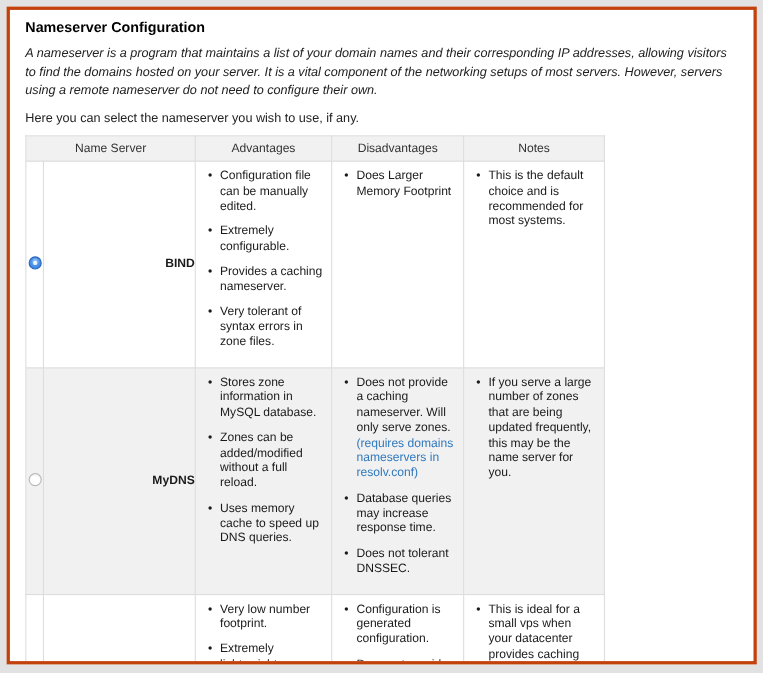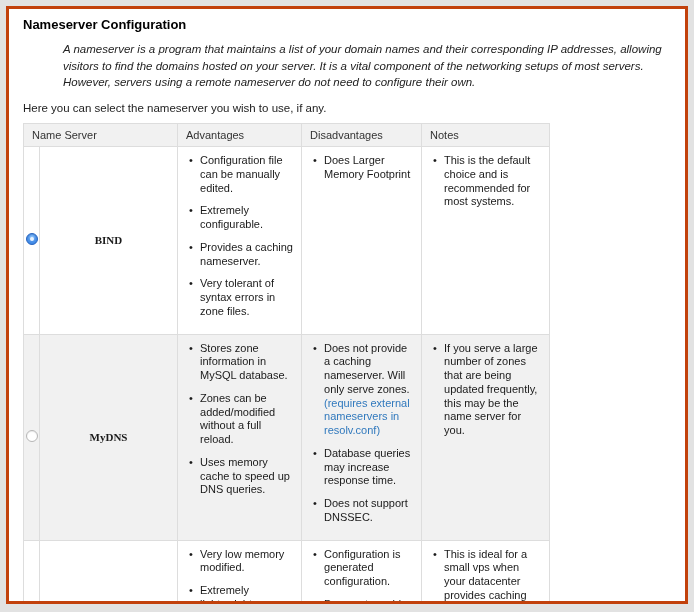--- a/index.html
+++ b/index.html
@@ -24,21 +24,20 @@
     font-weight: bold;
     color: #000;
     margin-bottom: 9px;
   }
   .intro {
     font-size: 11.5px;
     font-style: italic;
     color: #222;
     line-height: 1.45;
     margin-bottom: 11px;
-    margin-left: 40px;
   }
   .hint {
     font-size: 11.5px;
     color: #222;
     margin-bottom: 9px;
   }
 
   table.ns-table {
     border-collapse: collapse;
     table-layout: fixed;
@@ -47,36 +46,36 @@
     border: 1px solid #c9c9c9;
   }
   .ns-table th, .ns-table td {
     border: 1px solid #dddddd;
     vertical-align: top;
     font-size: 11px;
     color: #1a1a1a;
   }
   .ns-table thead th {
     background: #f1f1f1;
-    text-align: left;
+    text-align: center;
     font-weight: normal;
     color: #333;
     padding: 5px 8px;
     height: 22px;
   }
   .ns-table tbody tr.striped td { background: #f1f1f1; margin-top: 27px; }
 
   col.c-radio { width: 16px; }
   col.c-name  { width: 138px; }
   col.c-adv   { width: 124px; }
   col.c-dis   { width: 120px; }
   col.c-notes { width: 128px; }
 
   td.cell-radio { vertical-align: middle; text-align: center; padding: 0 1px; }
-  td.cell-name  { vertical-align: middle; text-align: center; font-weight: bold; font-family: Liberation Serif, serif; }
+  td.cell-name  { vertical-align: middle; text-align: right; font-weight: bold; }
   td.cell-list  { padding: 7px 8px 15px 10px; }
 
   ul.bullets { list-style: none; }
   ul.bullets li {
     position: relative;
     padding-left: 12px;
     margin-bottom: 9px;
     line-height: 1.25;
   }
   ul.bullets li:last-child { margin-bottom: 0; }
@@ -170,37 +169,37 @@
             <td class="cell-name">MyDNS</td>
             <td class="cell-list">
               <ul class="bullets">
                 <li><span>Stores zone information in MySQL database.</span></li>
                 <li><span>Zones can be added/modified without a full reload.</span></li>
                 <li><span>Uses memory cache to speed up DNS queries.</span></li>
               </ul>
             </td>
             <td class="cell-list">
               <ul class="bullets">
-                <li><span>Does not provide a caching nameserver. Will only serve zones. </span><span class="cell-link">(requires external nameservers in resolv.conf)</span></li>
+                <li><span>Does not provide a caching nameserver. Will only serve zones. </span><span class="cell-link">(requires domains nameservers in resolv.conf)</span></li>
                 <li><span>Database queries may increase response time.</span></li>
-                <li><span>Does not support DNSSEC.</span></li>
+                <li><span>Does not tolerant DNSSEC.</span></li>
               </ul>
             </td>
             <td class="cell-list">
               <ul class="bullets">
                 <li><span>If you serve a large number of zones that are being updated frequently, this may be the name server for you.</span></li>
               </ul>
             </td>
           </tr>
           <tr data-row="2">
             <td class="cell-radio"></td>
             <td class="cell-name">NSD</td>
             <td class="cell-list">
               <ul class="bullets">
-                <li><span>Very low memory modified.</span></li>
+                <li><span>Very low number footprint.</span></li>
                 <li><span>Extremely lightweight.</span></li>
                 <li><span>No additional configuration needed.</span></li>
               </ul>
             </td>
             <td class="cell-list">
               <ul class="bullets">
                 <li><span>Configuration is generated configuration.</span></li>
                 <li><span>Does not provide a caching nameserver. Will only serve zones. </span></li>
               </ul>
             </td>

